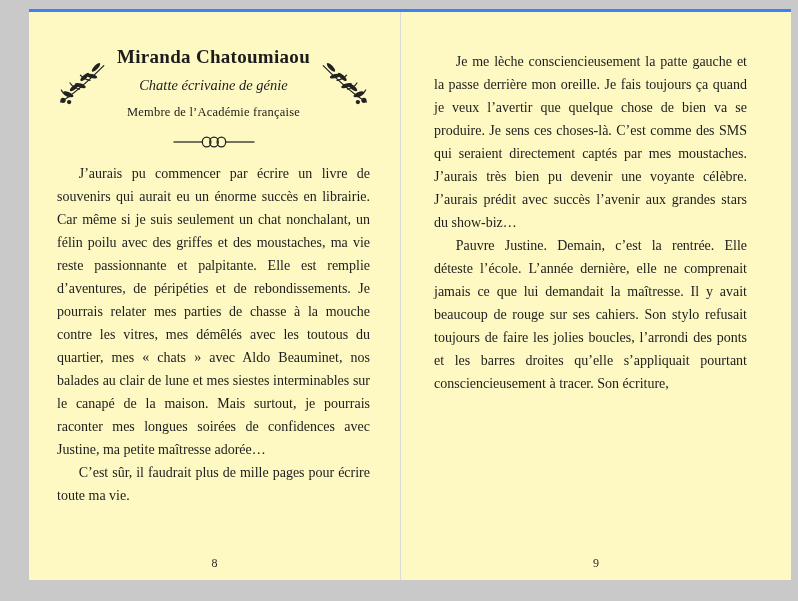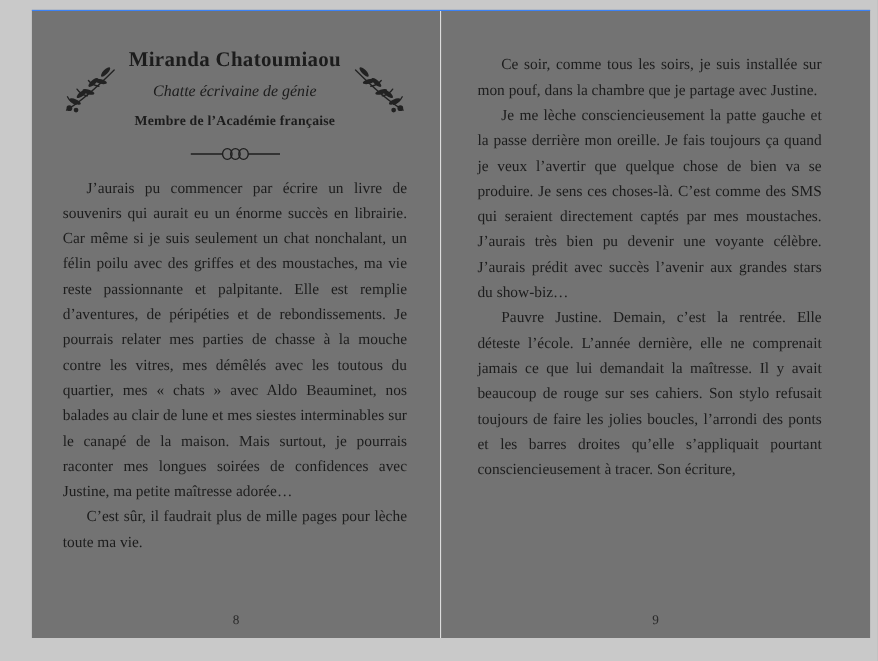--- a/index.html
+++ b/index.html
@@ -10,22 +10,22 @@
     background: #c9c9c9;
   }
   .screen {
     width: 798px; height: 601px;
     background: #c9c9c9;
     padding: 9px 7px 21px 29px;
   }
   .book {
     display: flex;
     width: 100%; height: 100%;
-    background: #737373;
-    border-top: 1px solid #3b82f6;
+    background: #fef9c3;
+    border-top: 3px solid #3b82f6;
   }
   .page {
     position: relative;
     flex: 1;
     overflow: hidden;
   }
   .page.left  { padding: 34px 30px 30px 28px; }
   .page.right { padding: 38px 44px 30px 33px; border-left: 1px solid #dcdcdc; }
 
   
@@ -47,21 +47,21 @@
     white-space: nowrap;
   }
   .subtitle {
     font-style: italic;
     font-size: 14.5px;
     margin-bottom: 11px;
     white-space: nowrap;
     text-align: center;
   }
   .membership {
-    font-weight: bold;
+    font-weight: normal;
     font-size: 12.5px;
     letter-spacing: 0.2px;
     white-space: nowrap;
   }
   .ornament-wrap {
     text-align: center;
     margin: 15px 0 13px 0;
     line-height: 0;
   }
 
@@ -144,29 +144,28 @@
             <line x1="89" y1="11" x2="136" y2="11"></line>
             <ellipse cx="58" cy="11" rx="7" ry="8"></ellipse>
             <ellipse cx="70" cy="11" rx="7" ry="8"></ellipse>
             <ellipse cx="82" cy="11" rx="7" ry="8"></ellipse>
           </g>
         </svg>
       </div>
 
       <div class="body-text">
         <p lang="fr">J’aurais pu commencer par écrire un livre de souvenirs qui aurait eu un énorme succès en librairie. Car même si je suis seulement un chat nonchalant, un félin poilu avec des griffes et des moustaches, ma vie reste passionnante et palpitante. Elle est remplie d’aventures, de péripéties et de rebondissements. Je pourrais relater mes parties de chasse à la mouche contre les vitres, mes démêlés avec les toutous du quartier, mes « chats » avec Aldo Beauminet, nos balades au clair de lune et mes siestes interminables sur le canapé de la maison. Mais surtout, je pourrais raconter mes longues soirées de confidences avec Justine, ma petite maîtresse adorée…</p>
-        <p lang="fr">C’est sûr, il faudrait plus de mille pages pour lèche toute ma vie.</p>
+        <p lang="fr">C’est sûr, il faudrait plus de mille pages pour écrire toute ma vie.</p>
       </div>
 
       <div class="page-number">8</div>
     </div>
 
     <div class="page right">
       <div class="body-text">
-        <p lang="fr">Ce soir, comme tous les soirs, je suis installée sur mon pouf, dans la chambre que je partage avec Justine.</p>
         <p lang="fr">Je me lèche consciencieusement la patte gauche et la passe derrière mon oreille. Je fais toujours ça quand je veux l’avertir que quelque chose de bien va se produire. Je sens ces choses-là. C’est comme des SMS qui seraient directement captés par mes moustaches. J’aurais très bien pu devenir une voyante célèbre. J’aurais prédit avec succès l’avenir aux grandes stars du show-biz…</p>
         <p lang="fr">Pauvre Justine. Demain, c’est la rentrée. Elle déteste l’école. L’année dernière, elle ne comprenait jamais ce que lui demandait la maîtresse. Il y avait beaucoup de rouge sur ses cahiers. Son stylo refusait toujours de faire les jolies boucles, l’arrondi des ponts et les barres droites qu’elle s’appliquait pourtant consciencieusement à tracer. Son écriture,</p>
       </div>
 
       <div class="page-number">9</div>
     </div>
 
   </div>
 </div>
 

